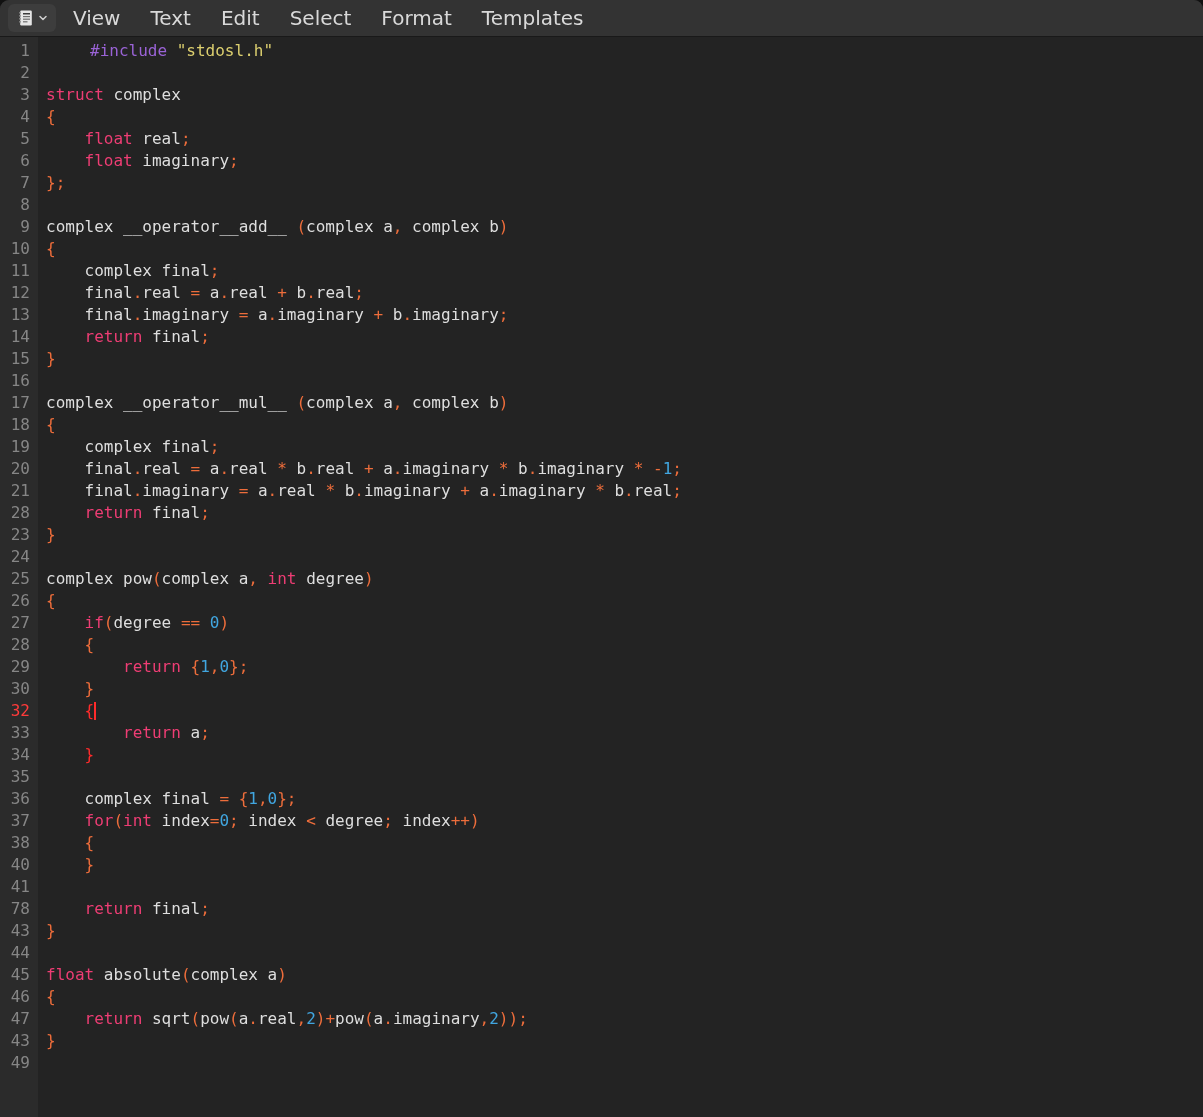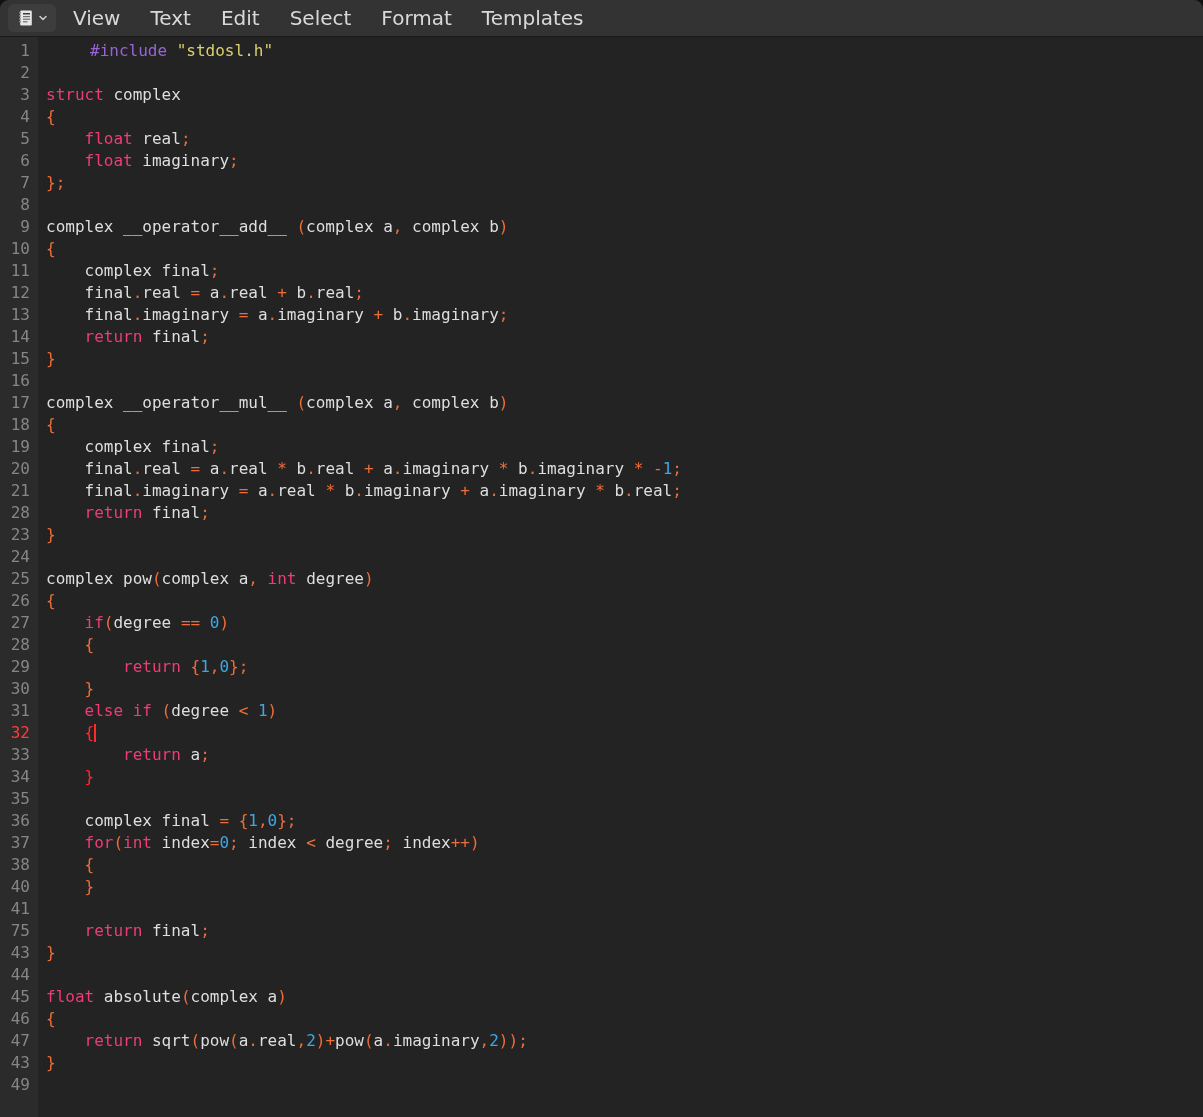--- a/index.html
+++ b/index.html
@@ -82,31 +82,30 @@
         <div class="line"><span class="ln">21</span><span class="code"><span class="t-id">    final</span><span class="t-op">.</span><span class="t-id">imaginary </span><span class="t-op">=</span><span class="t-id"> a</span><span class="t-op">.</span><span class="t-id">real </span><span class="t-op">*</span><span class="t-id"> b</span><span class="t-op">.</span><span class="t-id">imaginary </span><span class="t-op">+</span><span class="t-id"> a</span><span class="t-op">.</span><span class="t-id">imaginary </span><span class="t-op">*</span><span class="t-id"> b</span><span class="t-op">.</span><span class="t-id">real</span><span class="t-op">;</span></span></div>
         <div class="line"><span class="ln">28</span><span class="code"><span class="t-id">    </span><span class="t-kw">return</span><span class="t-id"> final</span><span class="t-op">;</span></span></div>
         <div class="line"><span class="ln">23</span><span class="code"><span class="t-op">}</span></span></div>
         <div class="line"><span class="ln">24</span><span class="code"></span></div>
         <div class="line"><span class="ln">25</span><span class="code"><span class="t-id">complex pow</span><span class="t-op">(</span><span class="t-id">complex a</span><span class="t-op">,</span><span class="t-id"> </span><span class="t-kw">int</span><span class="t-id"> degree</span><span class="t-op">)</span></span></div>
         <div class="line"><span class="ln">26</span><span class="code"><span class="t-op">{</span></span></div>
         <div class="line"><span class="ln">27</span><span class="code"><span class="t-id">    </span><span class="t-kw">if</span><span class="t-op">(</span><span class="t-id">degree </span><span class="t-op">==</span><span class="t-id"> </span><span class="t-num">0</span><span class="t-op">)</span></span></div>
         <div class="line"><span class="ln">28</span><span class="code"><span class="t-id">    </span><span class="t-op">{</span></span></div>
         <div class="line"><span class="ln">29</span><span class="code"><span class="t-id">        </span><span class="t-kw">return</span><span class="t-id"> </span><span class="t-op">{</span><span class="t-num">1</span><span class="t-op">,</span><span class="t-num">0</span><span class="t-op">};</span></span></div>
         <div class="line"><span class="ln">30</span><span class="code"><span class="t-id">    </span><span class="t-op">}</span></span></div>
-        <div class="line"><span class="ln">31</span><span class="code"><span class="t-id">    </span><span class="t-kw">else</span><span class="t-id"> </span><span class="t-kw">if</span><span class="t-id"> </span><span class="t-op">(</span><span class="t-id">degree </span><span class="t-op">&lt;</span><span class="t-id"> </span><span class="t-num">1</span><span class="t-op">)</span></span></div>
         <div class="line"><span class="ln current">32</span><span class="code"><span class="t-id">    </span><span class="t-hl">{</span><span class="cursor"></span></span></div>
         <div class="line"><span class="ln">33</span><span class="code"><span class="t-id">        </span><span class="t-kw">return</span><span class="t-id"> a</span><span class="t-op">;</span></span></div>
         <div class="line"><span class="ln">34</span><span class="code"><span class="t-id">    </span><span class="t-hl">}</span></span></div>
         <div class="line"><span class="ln">35</span><span class="code"></span></div>
         <div class="line"><span class="ln">36</span><span class="code"><span class="t-id">    complex final </span><span class="t-op">=</span><span class="t-id"> </span><span class="t-op">{</span><span class="t-num">1</span><span class="t-op">,</span><span class="t-num">0</span><span class="t-op">};</span></span></div>
         <div class="line"><span class="ln">37</span><span class="code"><span class="t-id">    </span><span class="t-kw">for</span><span class="t-op">(</span><span class="t-kw">int</span><span class="t-id"> index</span><span class="t-op">=</span><span class="t-num">0</span><span class="t-op">;</span><span class="t-id"> index </span><span class="t-op">&lt;</span><span class="t-id"> degree</span><span class="t-op">;</span><span class="t-id"> index</span><span class="t-op">++)</span></span></div>
         <div class="line"><span class="ln">38</span><span class="code"><span class="t-id">    </span><span class="t-op">{</span></span></div>
         <div class="line"><span class="ln">40</span><span class="code"><span class="t-id">    </span><span class="t-op">}</span></span></div>
         <div class="line"><span class="ln">41</span><span class="code"></span></div>
-        <div class="line"><span class="ln">75</span><span class="code"><span class="t-id">    </span><span class="t-kw">return</span><span class="t-id"> final</span><span class="t-op">;</span></span></div>
+        <div class="line"><span class="ln">78</span><span class="code"><span class="t-id">    </span><span class="t-kw">return</span><span class="t-id"> final</span><span class="t-op">;</span></span></div>
         <div class="line"><span class="ln">43</span><span class="code"><span class="t-op">}</span></span></div>
         <div class="line"><span class="ln">44</span><span class="code"></span></div>
         <div class="line"><span class="ln">45</span><span class="code"><span class="t-kw">float</span><span class="t-id"> absolute</span><span class="t-op">(</span><span class="t-id">complex a</span><span class="t-op">)</span></span></div>
         <div class="line"><span class="ln">46</span><span class="code"><span class="t-op">{</span></span></div>
         <div class="line"><span class="ln">47</span><span class="code"><span class="t-id">    </span><span class="t-kw">return</span><span class="t-id"> sqrt</span><span class="t-op">(</span><span class="t-id">pow</span><span class="t-op">(</span><span class="t-id">a</span><span class="t-op">.</span><span class="t-id">real</span><span class="t-op">,</span><span class="t-num">2</span><span class="t-op">)+</span><span class="t-id">pow</span><span class="t-op">(</span><span class="t-id">a</span><span class="t-op">.</span><span class="t-id">imaginary</span><span class="t-op">,</span><span class="t-num">2</span><span class="t-op">));</span></span></div>
         <div class="line"><span class="ln">43</span><span class="code"><span class="t-op">}</span></span></div>
         <div class="line"><span class="ln">49</span><span class="code"></span></div>
       </div>
   </div>
 </div>

